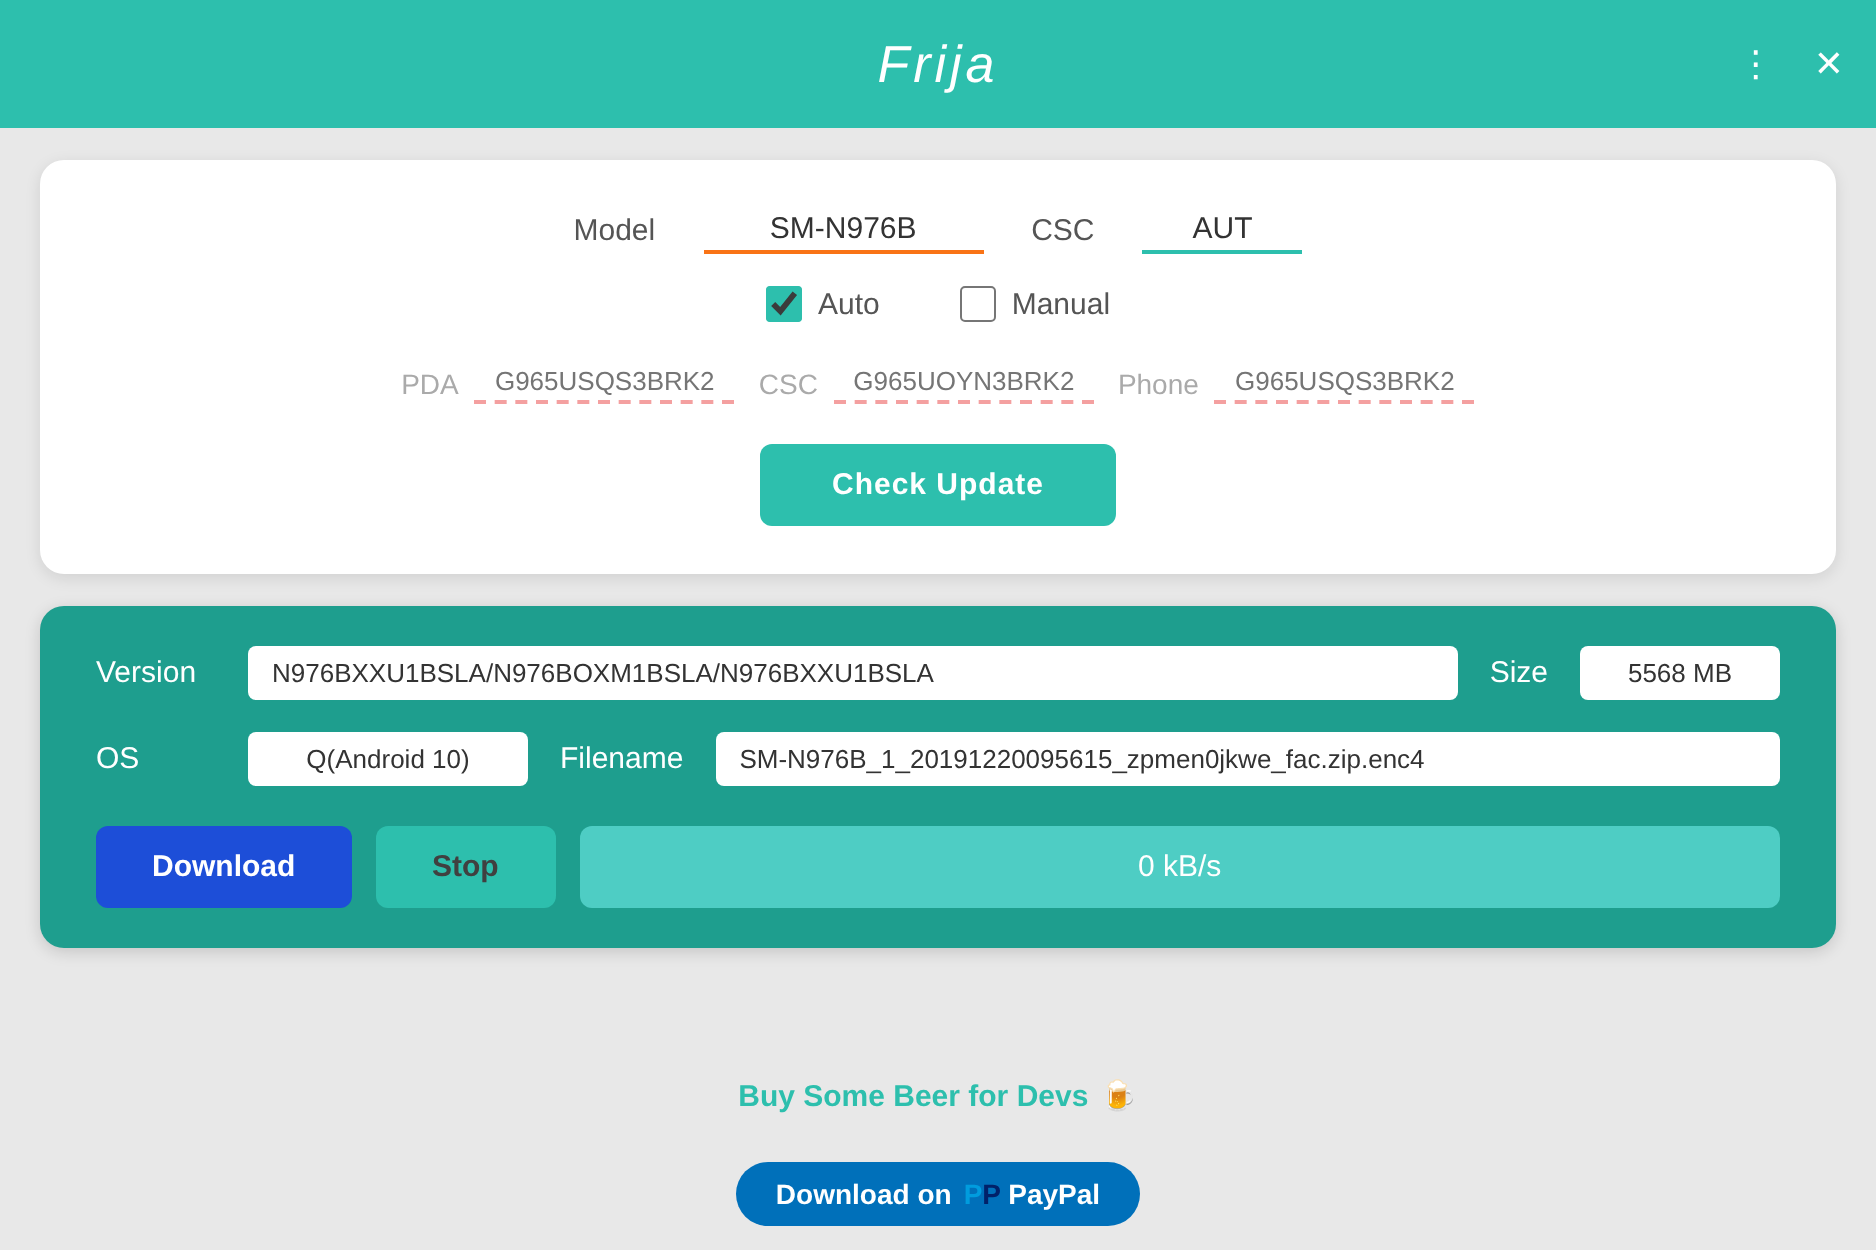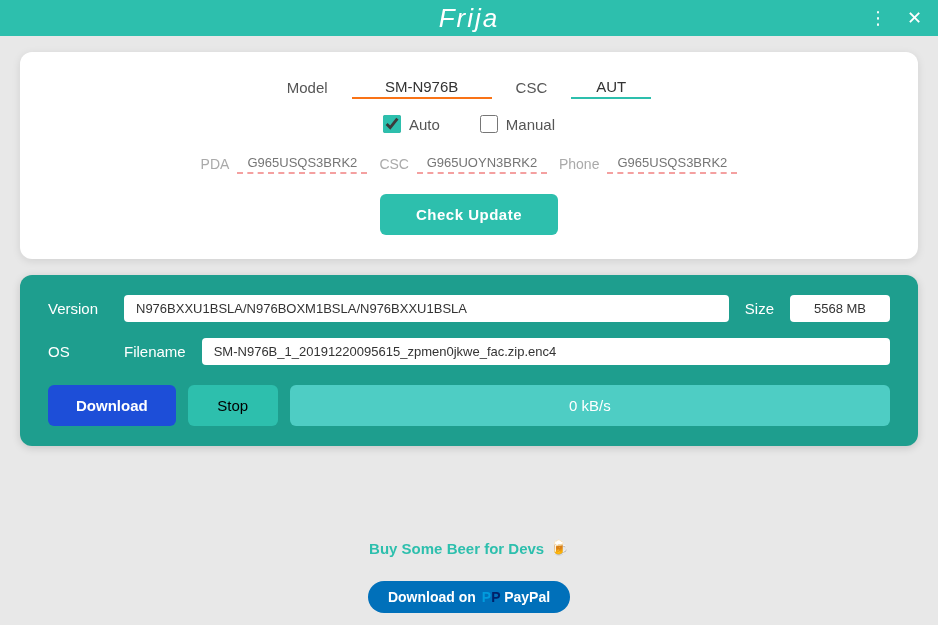--- a/index.html
+++ b/index.html
@@ -9,21 +9,21 @@
       width: 938px;
       height: 625px;
       overflow: hidden;
       display: flex;
       flex-direction: column;
     }
 
     
     .title-bar {
       background: #2dbfad;
-      height: 36px;
+      height: 64px;
       display: flex;
       align-items: center;
       justify-content: center;
       position: relative;
       flex-shrink: 0;
     }
     .title-bar-title {
       font-family: 'Brush Script MT', cursive, sans-serif;
       font-size: 26px;
       color: white;
@@ -246,26 +246,26 @@
       border: none;
       border-radius: 6px;
       padding: 12px 28px;
       font-size: 15px;
       font-weight: 600;
       cursor: pointer;
       min-width: 110px;
     }
     .stop-btn {
       background: #2dbfad;
-      color: #000000;
+      color: #404040;
       border: none;
       border-radius: 6px;
       padding: 12px 28px;
       font-size: 15px;
-      font-weight: 400;
+      font-weight: 700;
       cursor: pointer;
       min-width: 90px;
     }
     .speed-bar {
       flex: 1;
       background: #4ecdc4;
       border-radius: 6px;
       padding: 12px 20px;
       font-size: 15px;
       color: white;
@@ -368,20 +368,21 @@
 
     <div class="info-row">
       <span class="info-label">Version</span>
       <span class="info-value">N976BXXU1BSLA/N976BOXM1BSLA/N976BXXU1BSLA</span>
       <span class="size-label">Size</span>
       <span class="size-value">5568 MB</span>
     </div>
 
     <div class="os-row">
       <span class="os-label">OS</span>
+      <span class="os-value">Q(Android 10)</span>
       <span class="size-label">Filename</span>
       <span class="filename-value">SM-N976B_1_20191220095615_zpmen0jkwe_fac.zip.enc4</span>
     </div>
 
     <div class="action-row">
       <button class="download-btn">Download</button>
       <button class="stop-btn">Stop</button>
       <div class="speed-bar">0 kB/s</div>
     </div>
 

